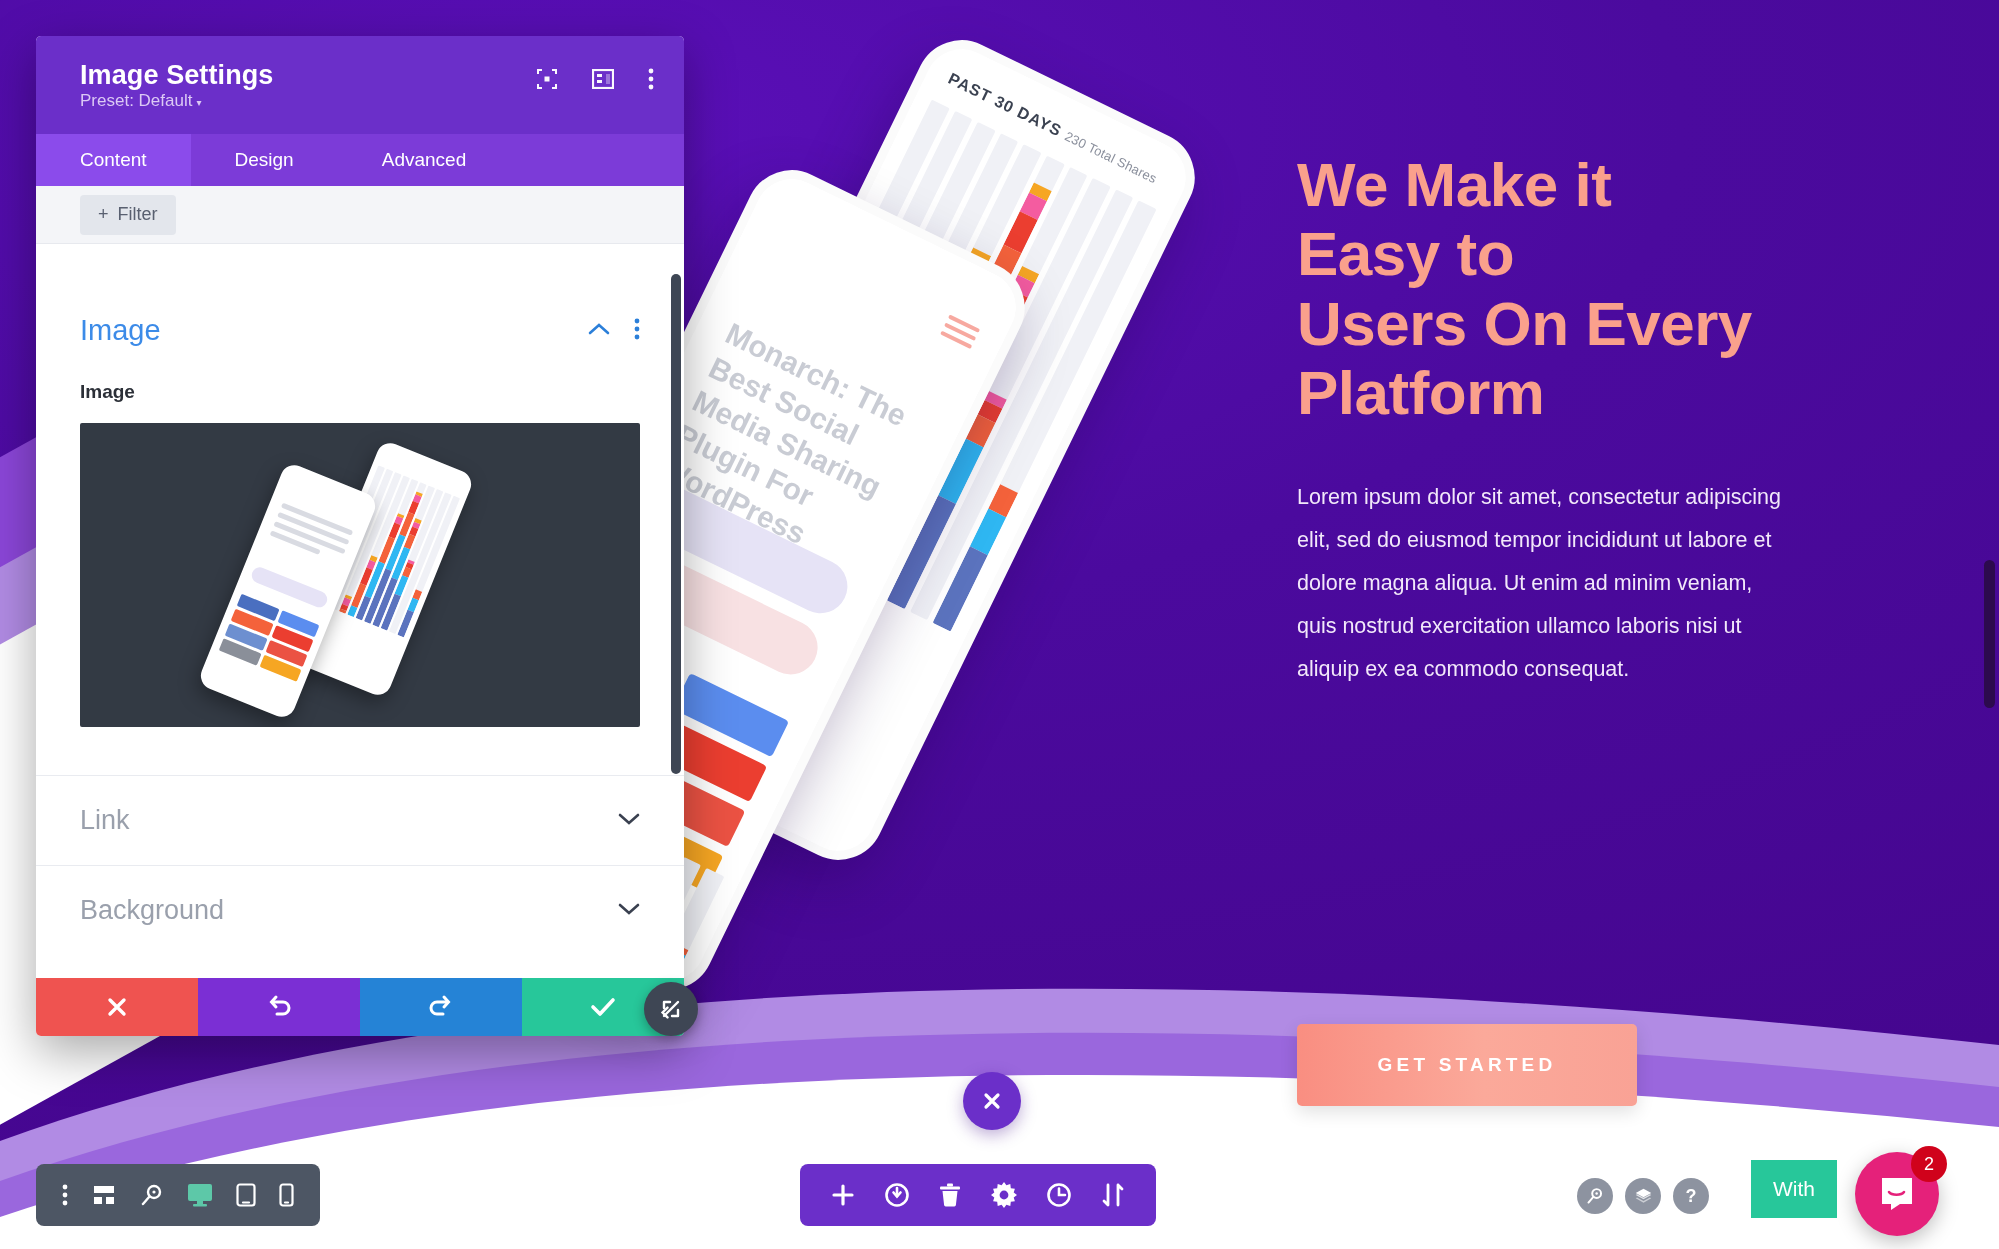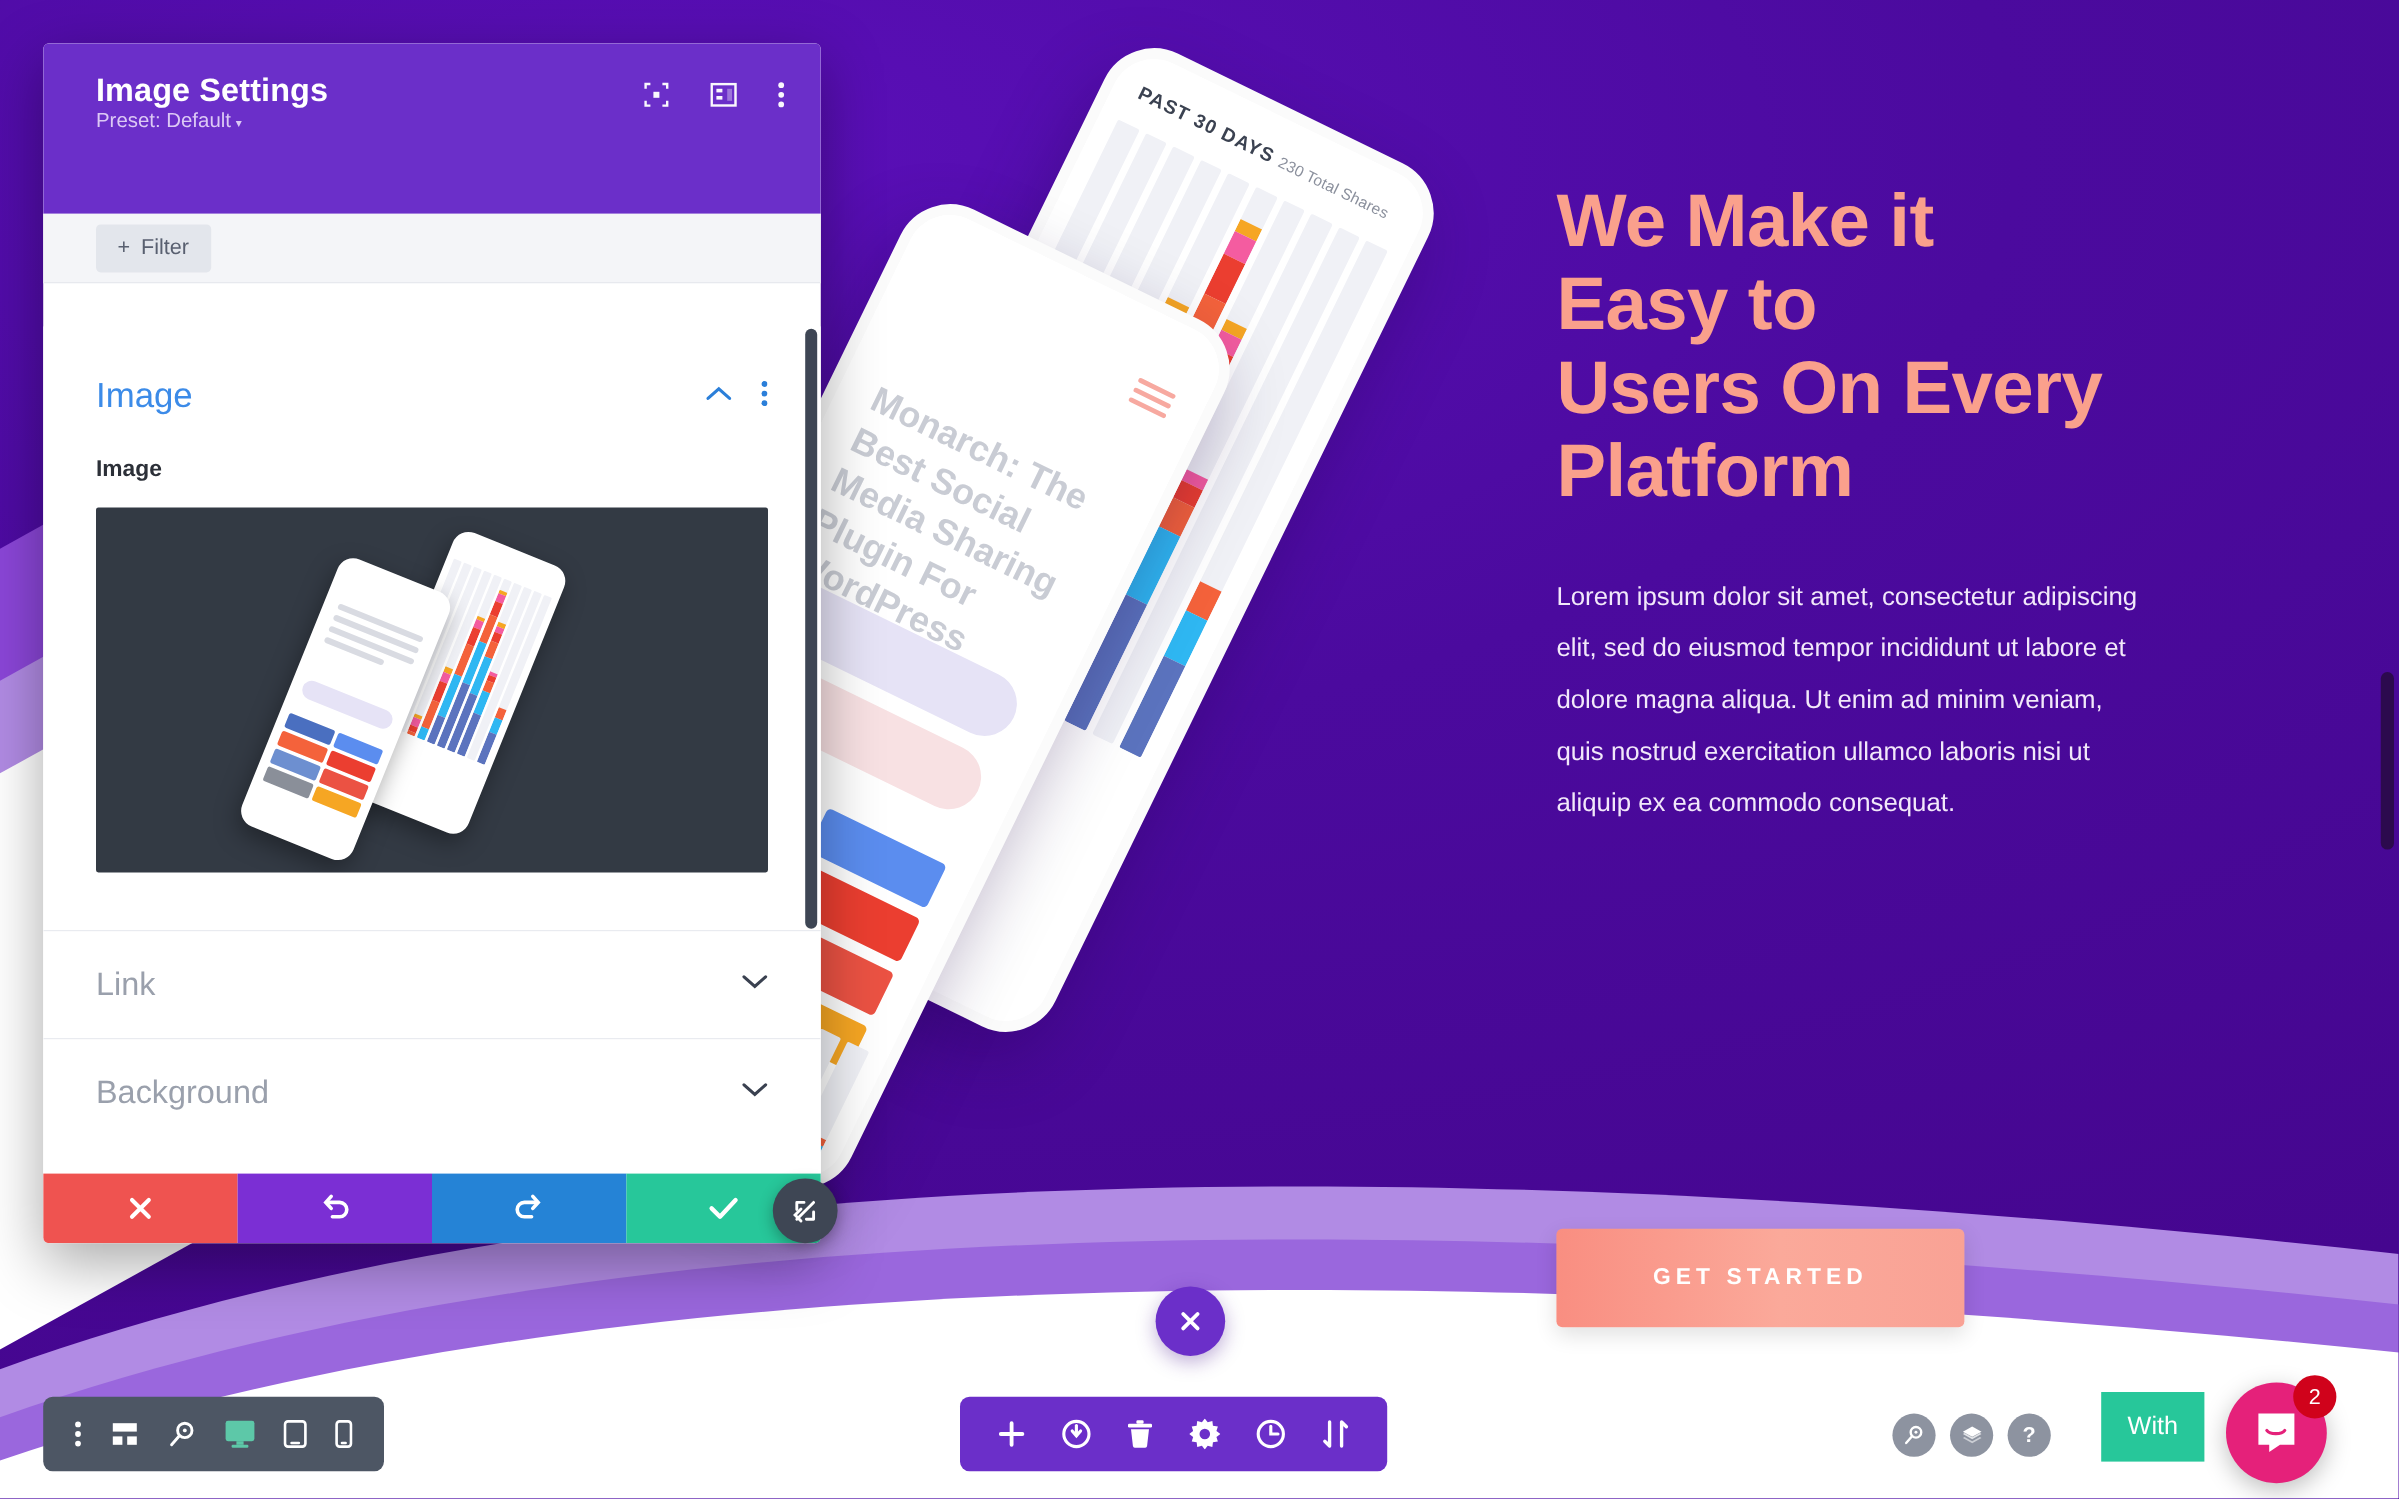--- a/index.html
+++ b/index.html
@@ -91,21 +91,21 @@
   .front-grid { position:absolute; left:26px; right:26px; top:492px;
     display:grid; grid-template-columns:1fr 1fr; gap:10px; }
   .chip { height:40px; border-radius:4px; }
 
   
   .panel {
     position:absolute; left:36px; top:36px; width:648px; height:1000px;
     background:#fff; border-radius:5px; overflow:hidden;
     box-shadow: 0 16px 50px rgba(0,0,0,.34); z-index:40;
   }
-  .panel-head { height:142px; background:#6B2FC9; position:relative; padding:24px 30px 0 44px; }
+  .panel-head { height:98px; background:#6B2FC9; position:relative; padding:24px 30px 0 44px; }
   .panel-title { color:#fff; font-size:27px; font-weight:700; letter-spacing:.1px; }
   .panel-preset { color:#DCC9F5; font-size:17px; cursor:pointer; }
   .panel-preset .caret { font-size:10px; margin-left:4px; }
   .head-icons { position:absolute; right:30px; top:32px; display:flex; align-items:center; gap:34px; }
   .hicon { cursor:pointer; opacity:.97; }
 
   .tabs { display:flex; height:52px; background:#7C3BD8; }
   .tab { flex:0 0 auto; padding:0 44px; display:flex; align-items:center; justify-content:center;
     color:#fff; font-size:19px; cursor:pointer; }
   .tab.active { background:#8B4BEB; font-weight:400; }
@@ -388,20 +388,25 @@
             </svg></span>
         <span class="hicon">
           <svg width="6" height="22" viewBox="0 0 6 22">
               <circle cx="3" cy="3" r="2.4" fill="#fff"></circle>
               <circle cx="3" cy="11" r="2.4" fill="#fff"></circle>
               <circle cx="3" cy="19" r="2.4" fill="#fff"></circle>
             </svg></span>
       </div>
     </div>
 
+    <div class="tabs" id="tabs">
+        <div class="tab active">Content</div>
+        <div class="tab">Design</div>
+        <div class="tab">Advanced</div>
+      </div>
 
     <div class="search-row">
       <button class="filter-btn">
         <span>+</span>
         <span>Filter</span>
       </button>
     </div>
 
     <div class="panel-body">
       <div class="sec-open">

